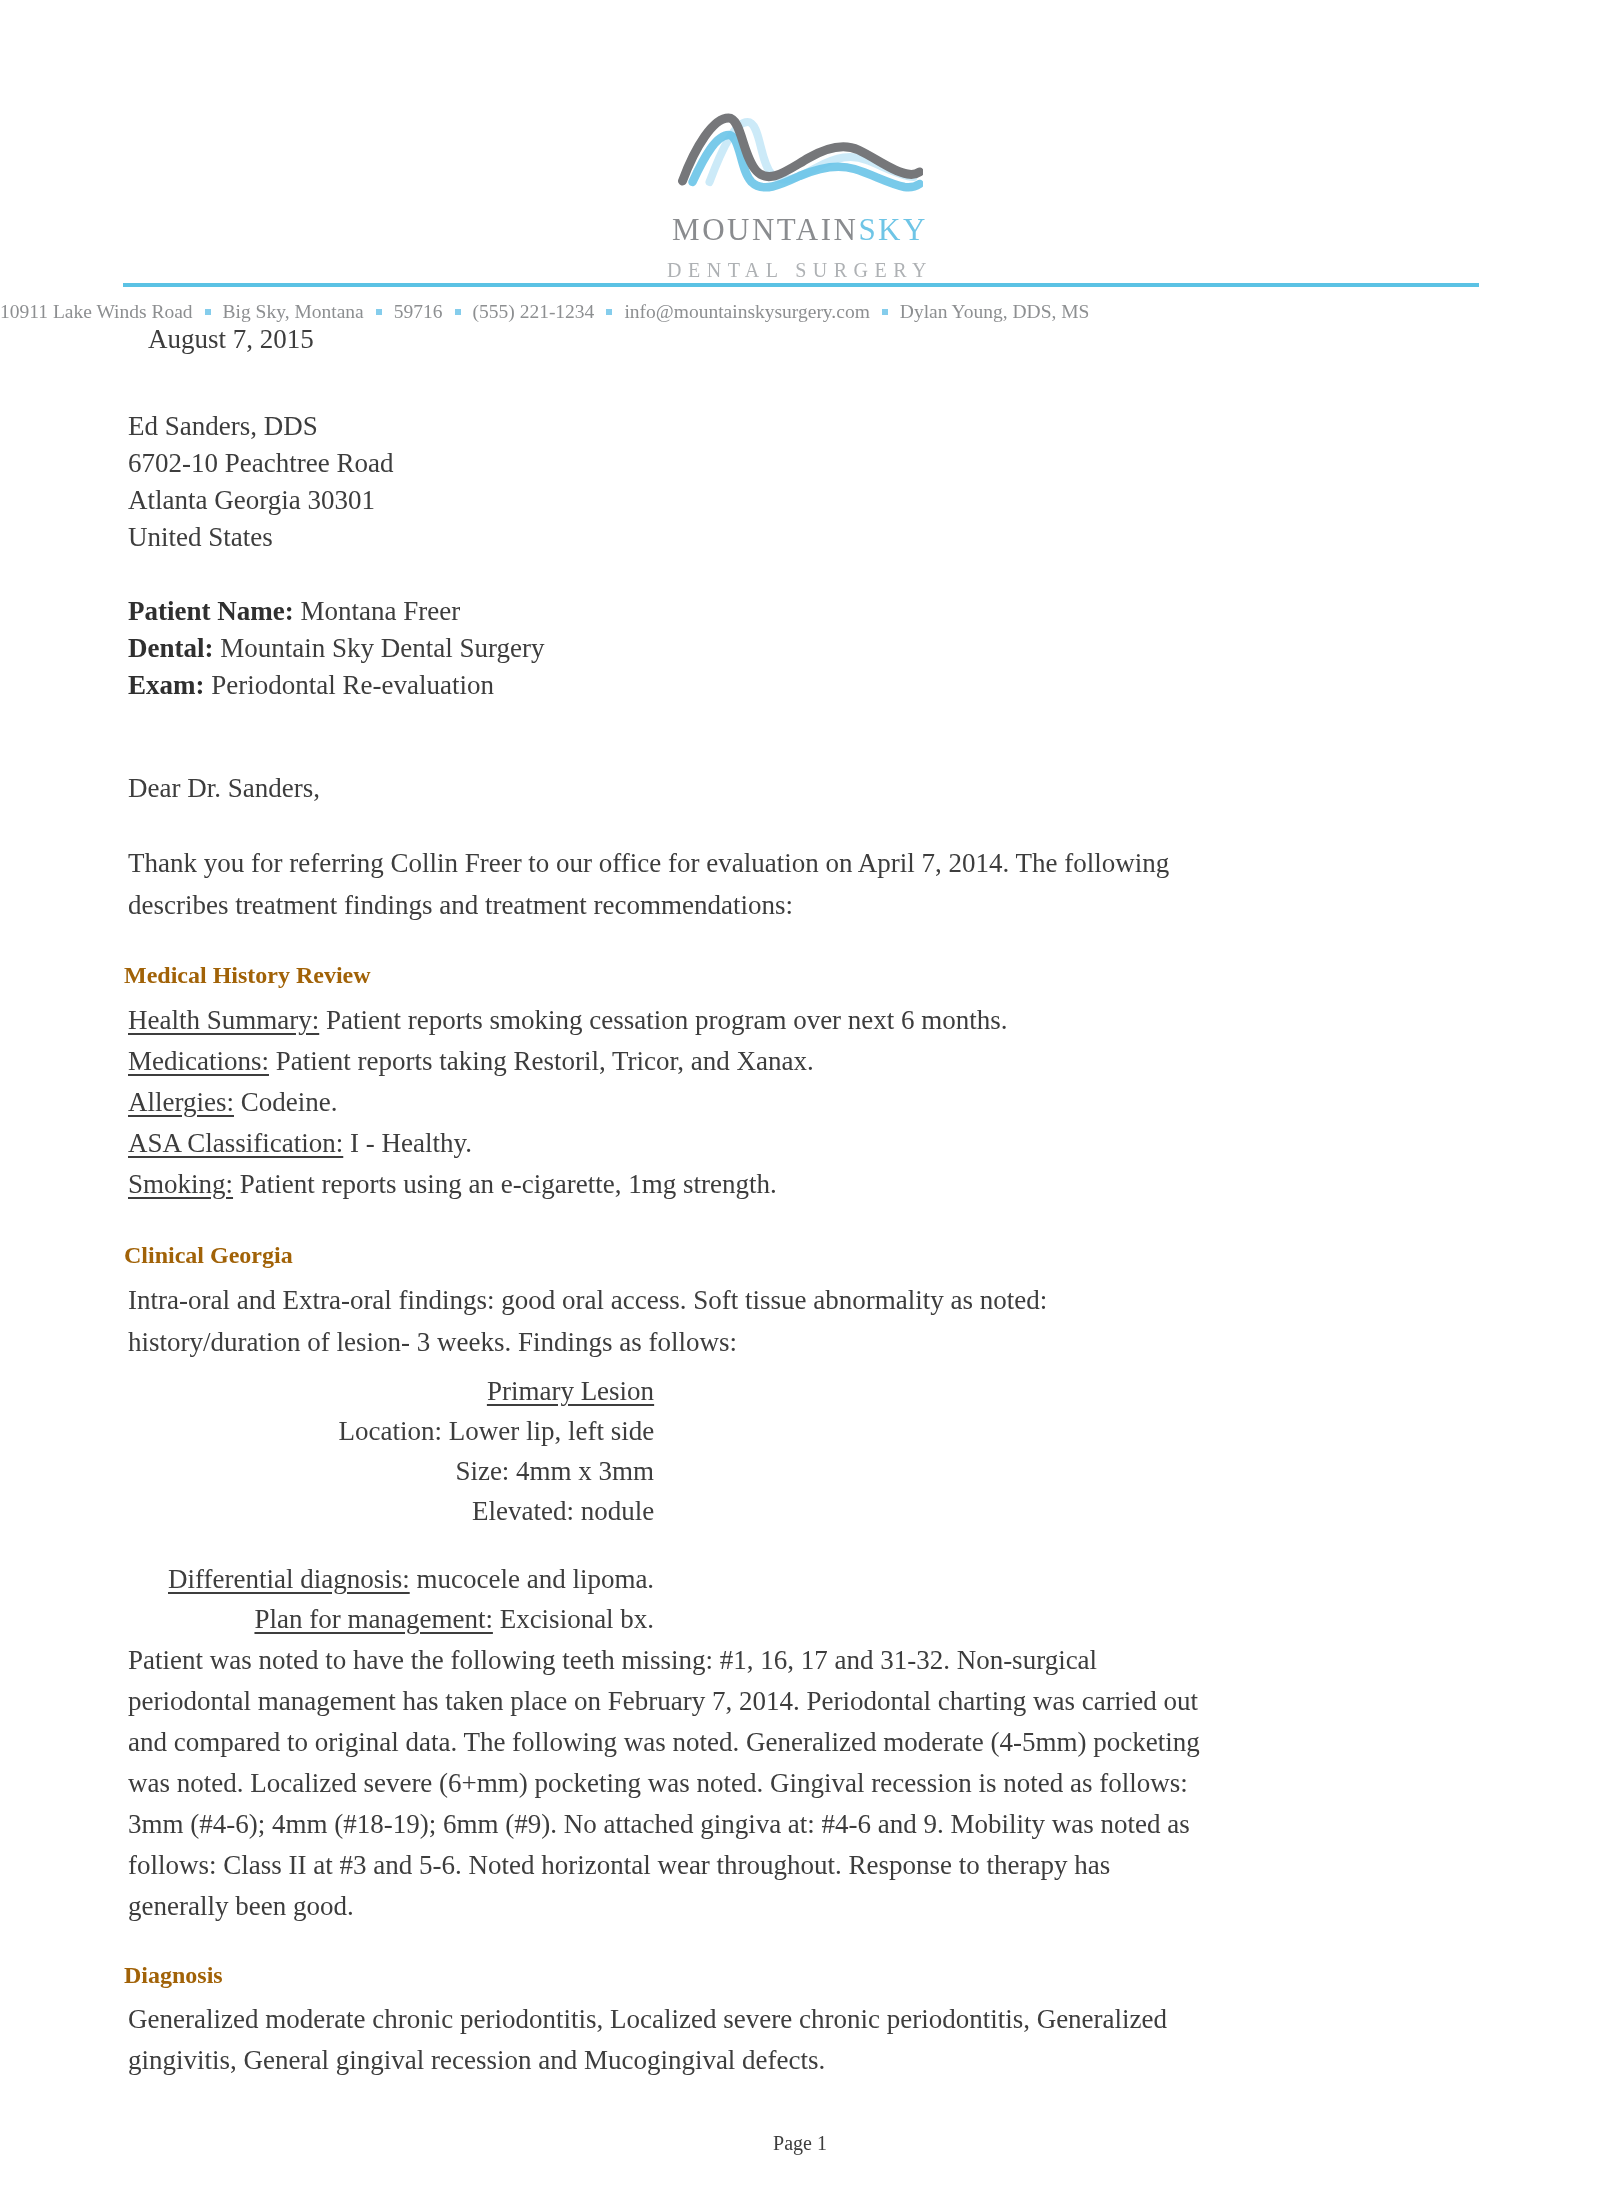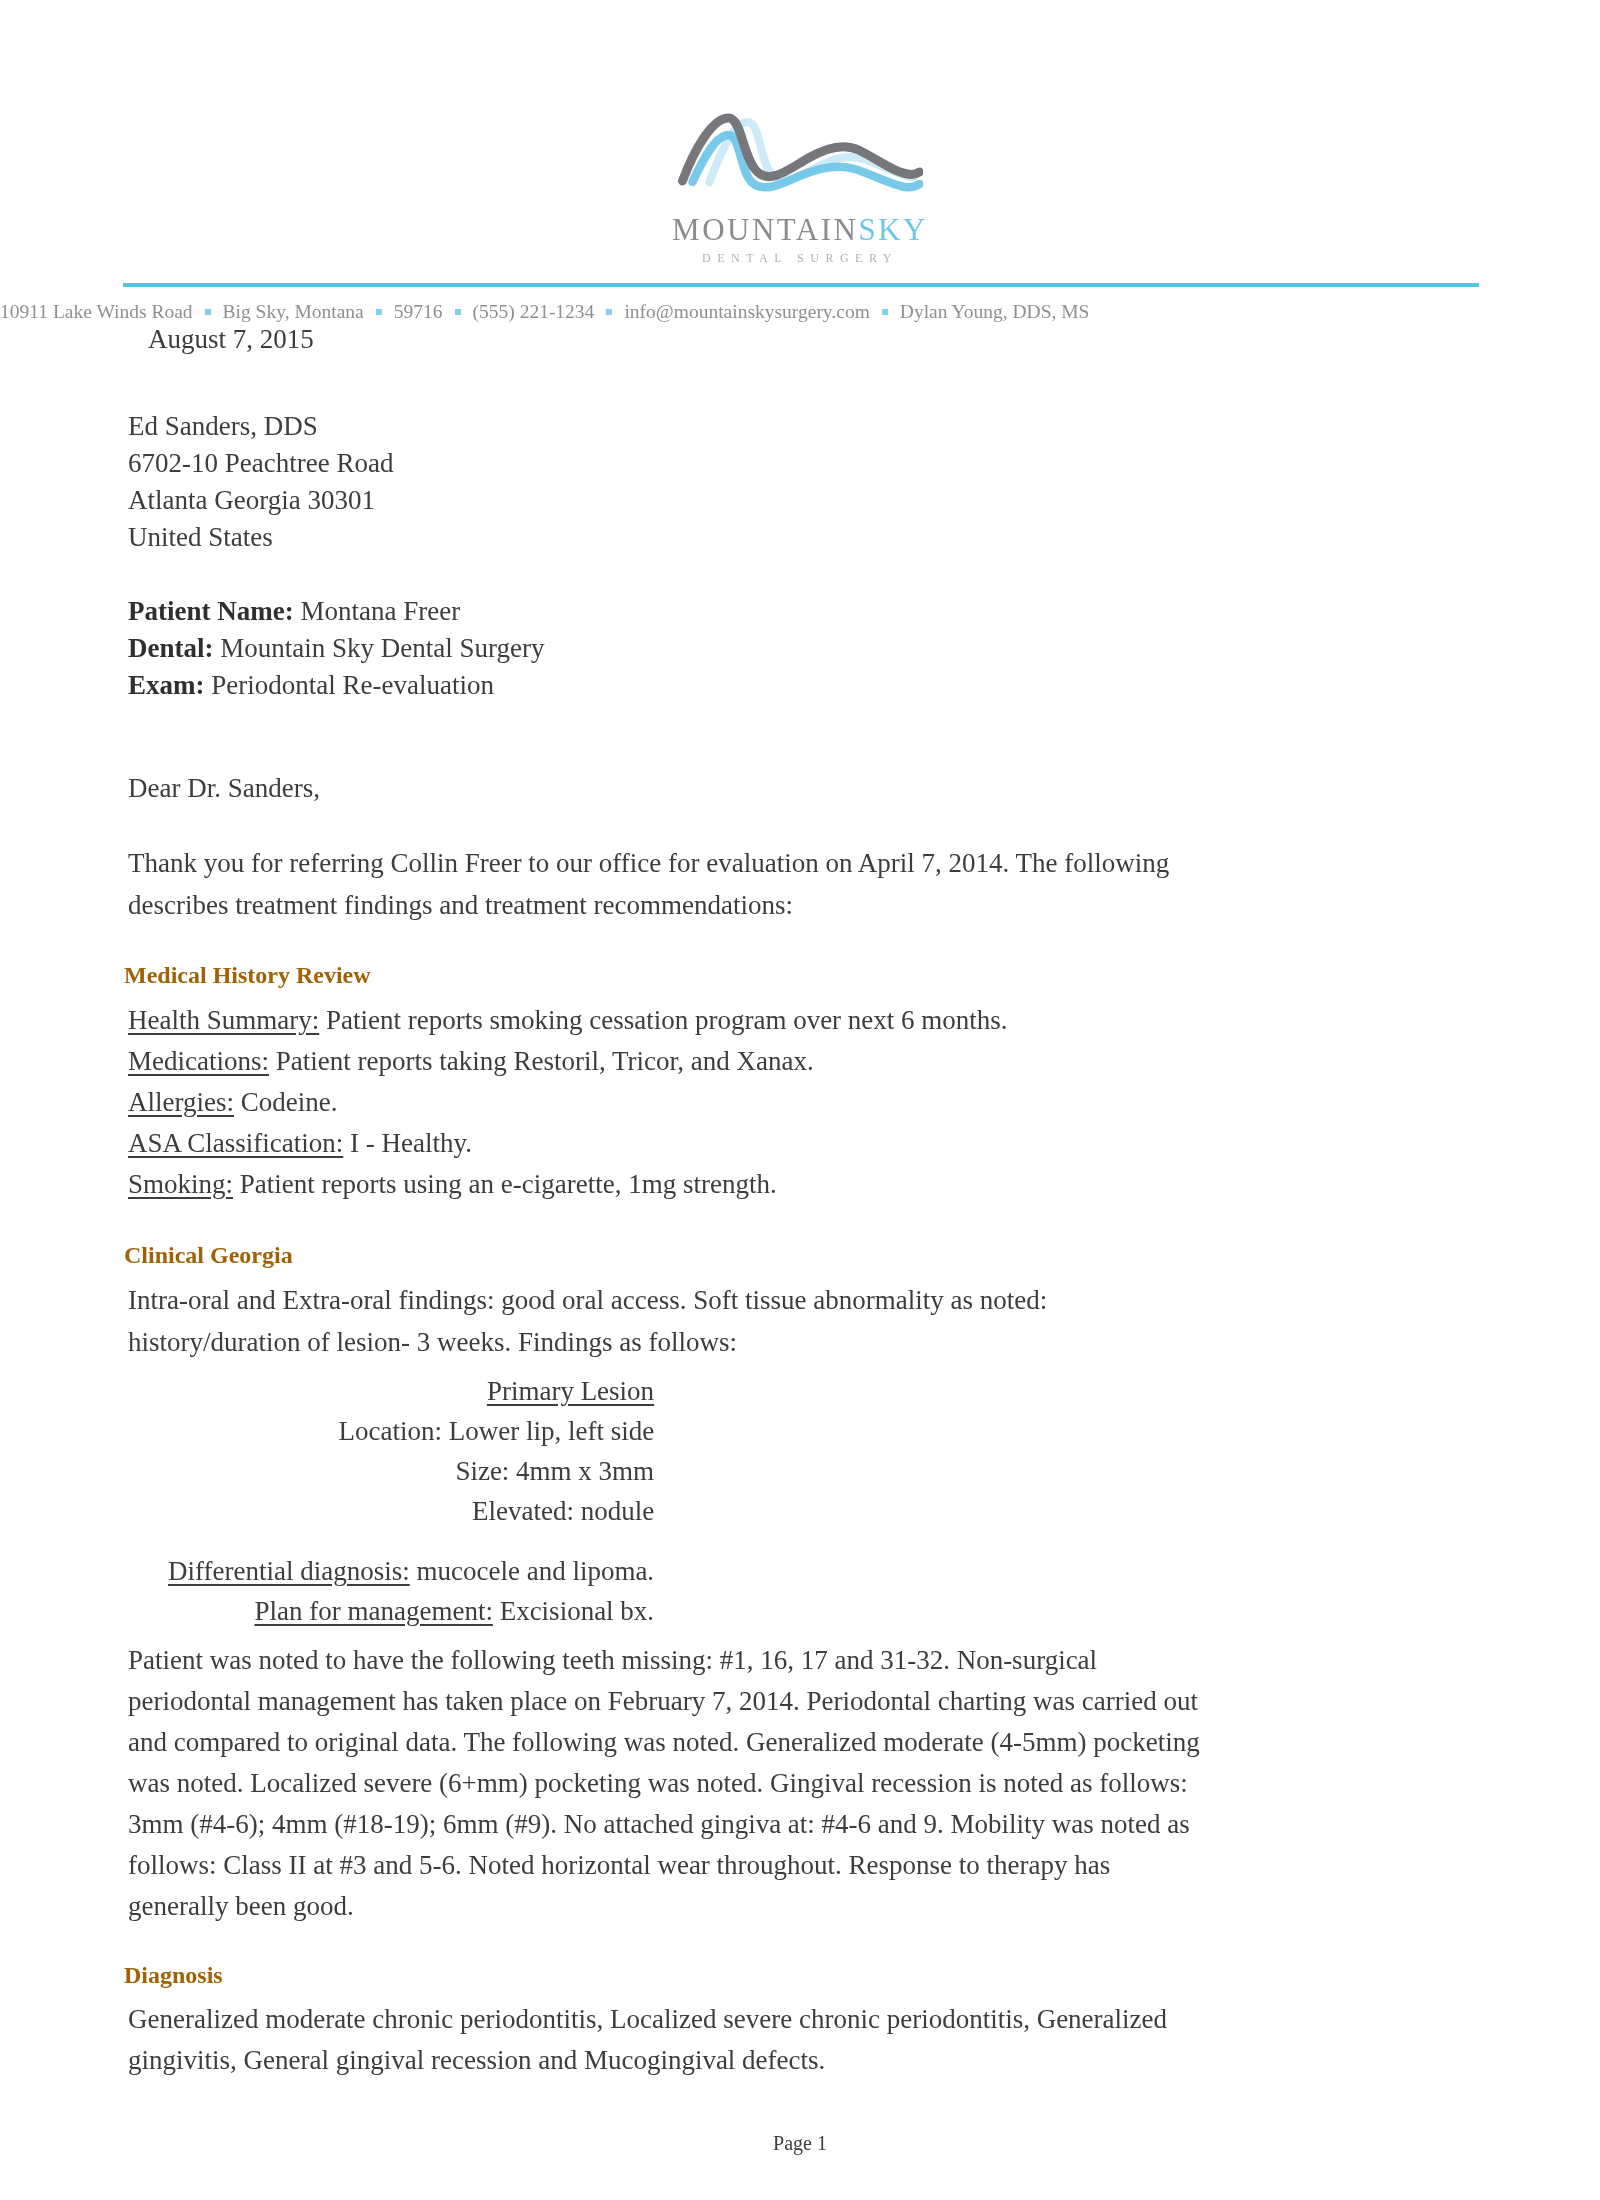--- a/index.html
+++ b/index.html
@@ -8,22 +8,22 @@
     font-family:Liberation Serif, serif;color:#3d3d3d;
   }
   
   .logo-waves{position:absolute;top:112px;left:50%;margin-left:-123px;width:246px;height:85px;}
   .brand-title{
     position:absolute;top:212px;left:0;width:100%;text-align:center;
     font-size:31px;letter-spacing:2.5px;color:#8a8c8f;font-weight:400;white-space:nowrap;
   }
   .brand-title .sky{color:#6fc5e6;}
   .brand-sub{
-    position:absolute;top:251px;left:0;width:100%;text-align:center;
-    font-size:12px;letter-spacing:6.5px;color:#aeb1b4;white-space:nowrap;
+    position:absolute;top:259px;left:0;width:100%;text-align:center;
+    font-size:20px;letter-spacing:6.5px;color:#aeb1b4;white-space:nowrap;
   }
   .rule{position:absolute;top:283px;left:123px;width:1356px;height:4px;background:#5bc2e4;}
   .contact{
     position:absolute;top:301px;left:0;width:100%;text-align:left;
     font-size:19.5px;color:#8d8f91;white-space:nowrap;
   }
   .contact .dot{
     display:inline-block;width:6px;height:6px;background:#85cdec;
     margin:0 12px;vertical-align:middle;transform:translateY(-2px);
   }
@@ -36,21 +36,21 @@
   .b-greeting{top:768px;}
   .b-intro{top:842px;line-height:42px;}
   .sec-h{
     position:absolute;left:124px;font-size:24px;font-weight:bold;color:#a16207;line-height:28px;
   }
   .b-mh-h{top:961px;}
   .b-mh{top:1000px;}
   .b-cf-h{top:1241px;}
   .b-cf-intro{top:1279px;line-height:42px;}
   .b-lesion{top:1371px;left:168px;line-height:40px;text-align:right;}
-  .b-lesion .gap{margin-top:20px;}
+  .b-lesion .gap{margin-top:28px;}
   .b-sum{top:1640px;}
   .b-dx-h{top:1961px;}
   .b-dx{top:1999px;}
   .u{text-decoration:underline;text-underline-offset:4px;}
   .footer{
     position:absolute;top:2132px;left:0;width:100%;text-align:center;
     font-size:20px;color:#3d3d3d;
   }
 </style>
 </head>

